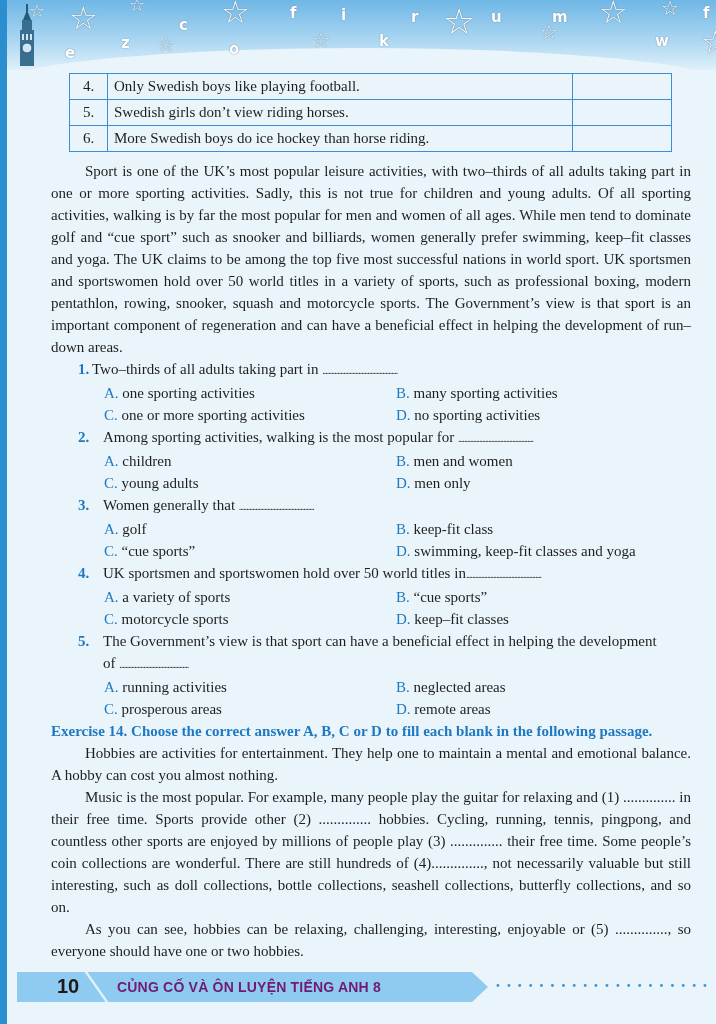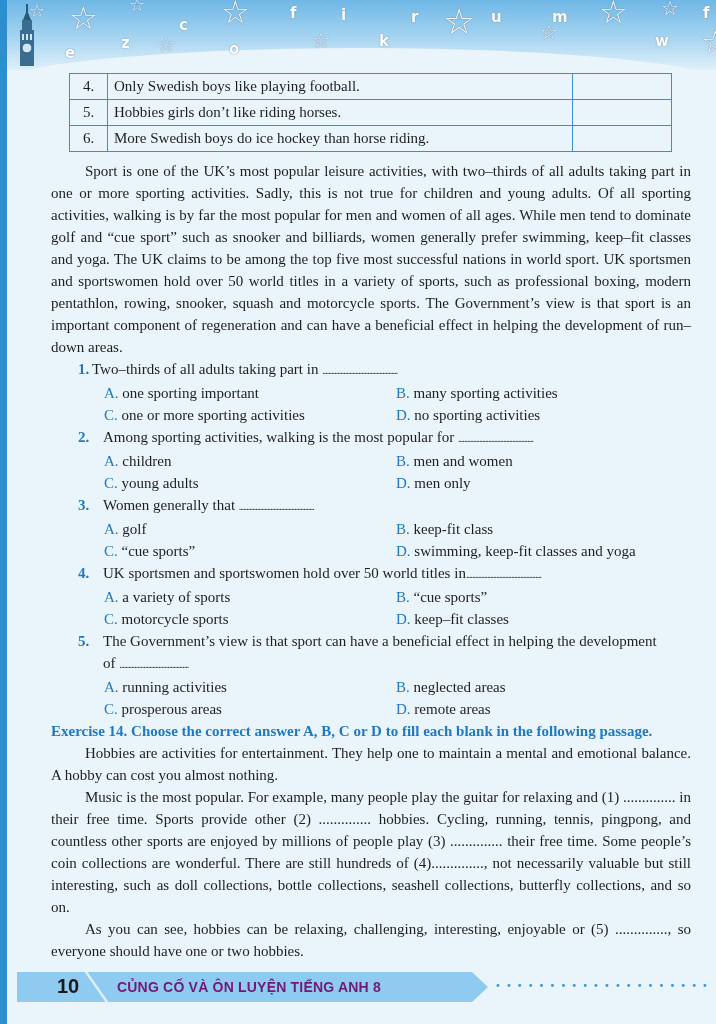--- a/index.html
+++ b/index.html
@@ -123,41 +123,41 @@
 <div class="table-wrap">
   <table class="statements">
     <tbody>
         <tr>
       <td class="num">4.</td>
       <td>Only Swedish boys like playing football.</td>
       <td class="ans"></td>
     </tr>
     <tr>
       <td class="num">5.</td>
-      <td>Hobbies girls don’t like riding horses.</td>
+      <td>Swedish girls don’t view riding horses.</td>
       <td class="ans"></td>
     </tr>
     <tr>
       <td class="num">6.</td>
       <td>More Swedish boys do ice hockey than horse riding.</td>
       <td class="ans"></td>
     </tr>
   </tbody>
     </table>
 </div>
 
 <div class="content">
   <p class="para">Sport is one of the UK’s most popular leisure activities, with two–thirds of all adults taking part in one or more sporting activities. Sadly, this is not true for children and young adults. Of all sporting activities, walking is by far the most popular for men and women of all ages. While men tend to dominate golf and “cue sport” such as snooker and billiards, women generally prefer swimming, keep–fit classes and yoga. The UK claims to be among the top five most successful nations in world sport. UK sportsmen and sportswomen hold over 50 world titles in a variety of sports, such as professional boxing, modern pentathlon, rowing, snooker, squash and motorcycle sports. The Government’s view is that sport is an important component of regeneration and can have a beneficial effect in helping the development of run–down areas.</p>
 
   <div class="q tight">
     <span class="qn">1.</span>
     <span class="qt"><span>Two–thirds of all adults taking part in</span> <span class="dots">..................................................</span></span>
   </div>
   <div class="opts">
-    <div class="opt"><span class="ol">A.</span> <span>one sporting important</span></div>
+    <div class="opt"><span class="ol">A.</span> <span>one sporting activities</span></div>
     <div class="opt"><span class="ol">B.</span> <span>many sporting activities</span></div>
     <div class="opt"><span class="ol">C.</span> <span>one or more sporting activities</span></div>
     <div class="opt"><span class="ol">D.</span> <span>no sporting activities</span></div>
   </div>
 
   <div class="q">
     <span class="qn">2.</span>
     <span class="qt"><span>Among sporting activities, walking is the most popular for</span> <span class="dots">..................................................</span></span>
   </div>
   <div class="opts">

